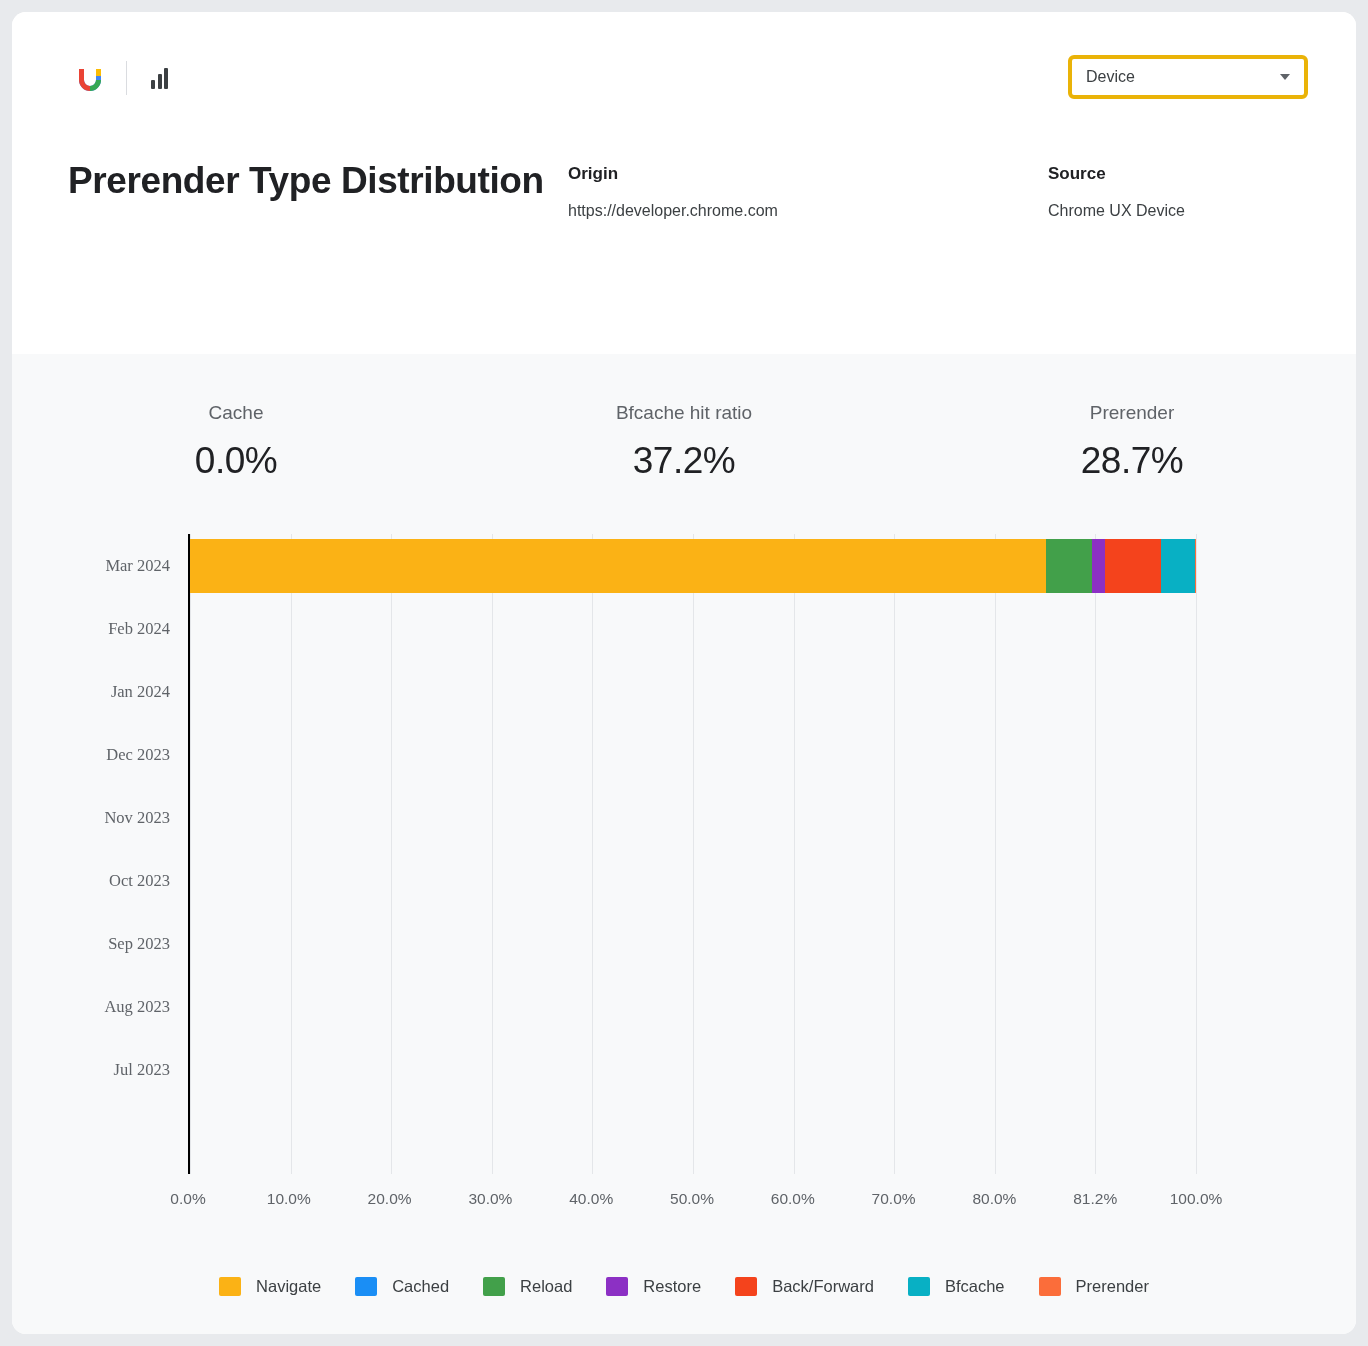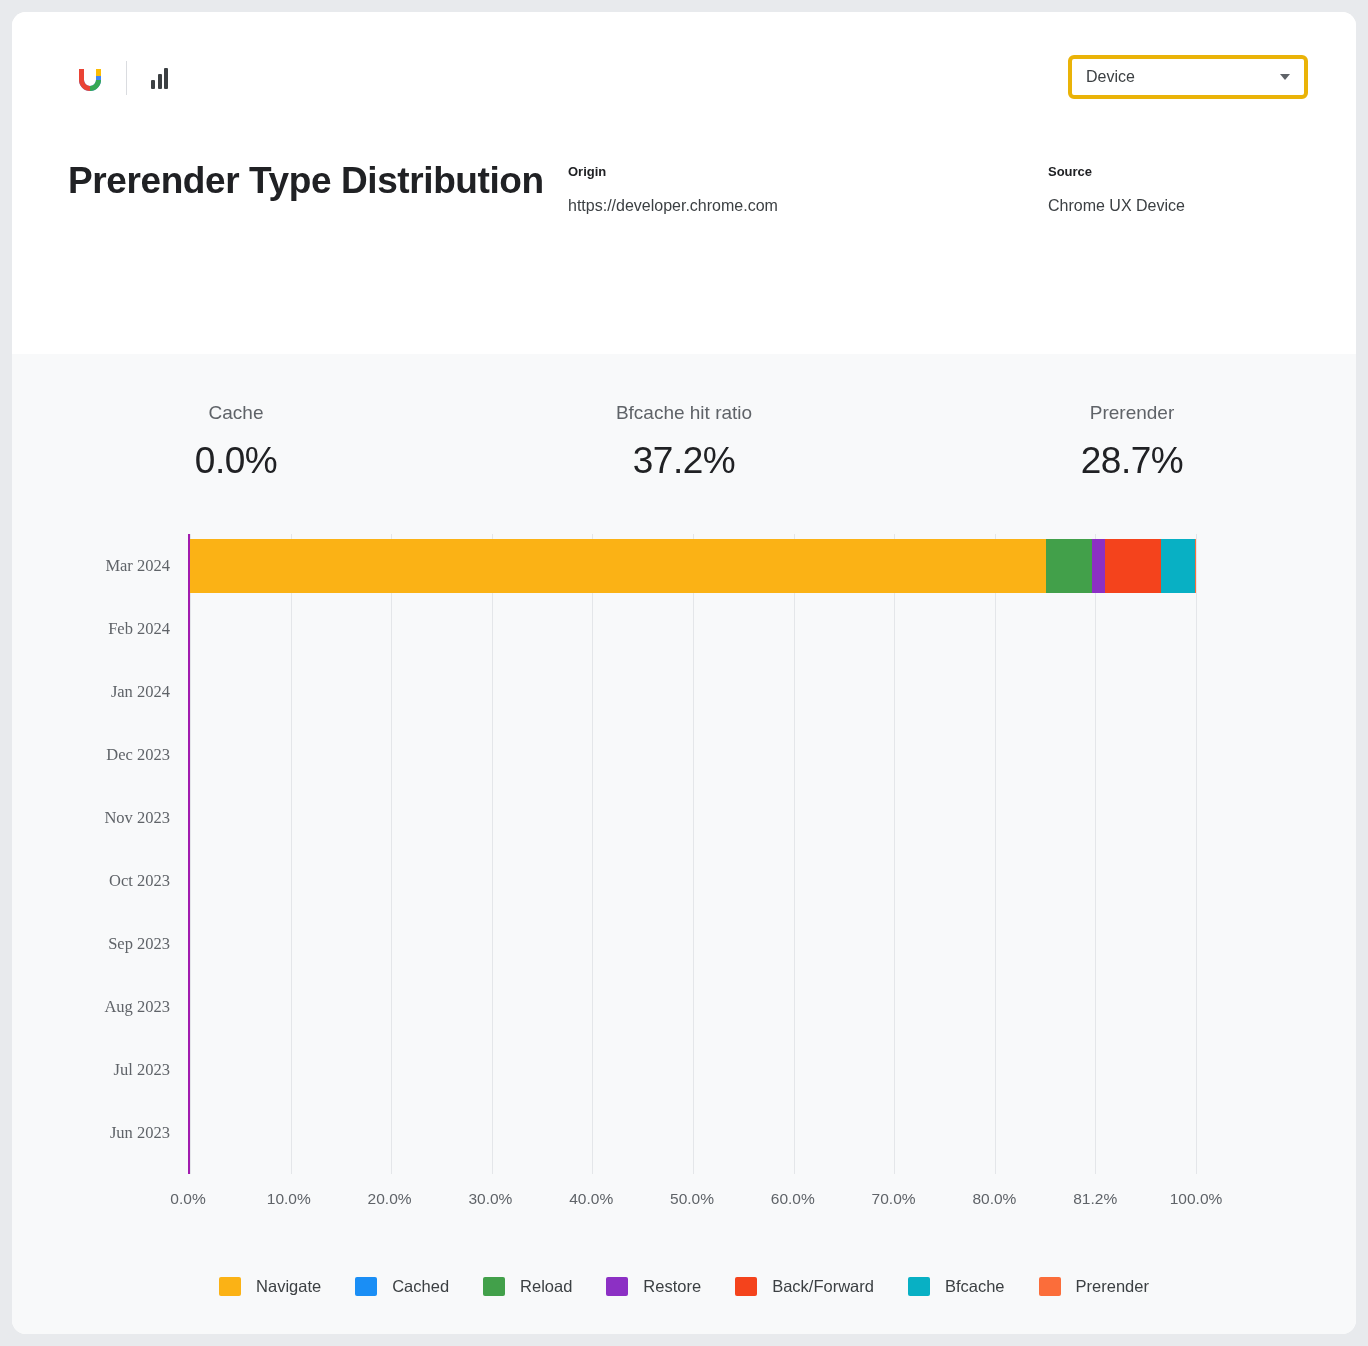--- a/index.html
+++ b/index.html
@@ -101,21 +101,21 @@
     line-height: 1.45;
     font-weight: bold;
     color: #202124;
     letter-spacing: -0.4px;
   }
   .meta {
     padding-top: 10px;
   }
   .meta.origin { width: 480px; }
   .meta-label {
-    font-size: 13px;
+    font-size: 17px;
     font-weight: bold;
     color: #202124;
     margin-bottom: 18px;
   }
   .meta-value {
     font-size: 16px;
     color: #3c4043;
   }
 
   
@@ -149,21 +149,21 @@
   .chart {
     position: relative;
     margin: 52px 0 0 0;
     padding-left: 176px;
     padding-right: 160px;
     height: 700px;
   }
   .plot {
     position: relative;
     height: 640px;
-    border-left: 2px solid #a21caf;
+    border-left: 2px solid #000000;
     font-family: Liberation Serif, serif;
   }
   .gridlines {
     position: absolute;
     inset: 0;
     pointer-events: none;
   }
   .gridlines span {
     position: absolute;
     top: 0;
@@ -347,24 +347,20 @@
                 <div class="stack"></div>
               </div>
               <div class="row">
                 <div class="row-label">Aug 2023</div>
                 <div class="stack"></div>
               </div>
               <div class="row">
                 <div class="row-label">Jul 2023</div>
                 <div class="stack"></div>
               </div>
-              <div class="row">
-                <div class="row-label">Jun 2023</div>
-                <div class="stack"></div>
-              </div>
             </div>
         </div>
         <div class="xaxis" id="xaxis">
             <div class="xtick" style="left: 0%;">0.0%</div>
             <div class="xtick" style="left: 10%;">10.0%</div>
             <div class="xtick" style="left: 20%;">20.0%</div>
             <div class="xtick" style="left: 30%;">30.0%</div>
             <div class="xtick" style="left: 40%;">40.0%</div>
             <div class="xtick" style="left: 50%;">50.0%</div>
             <div class="xtick" style="left: 60%;">60.0%</div>

